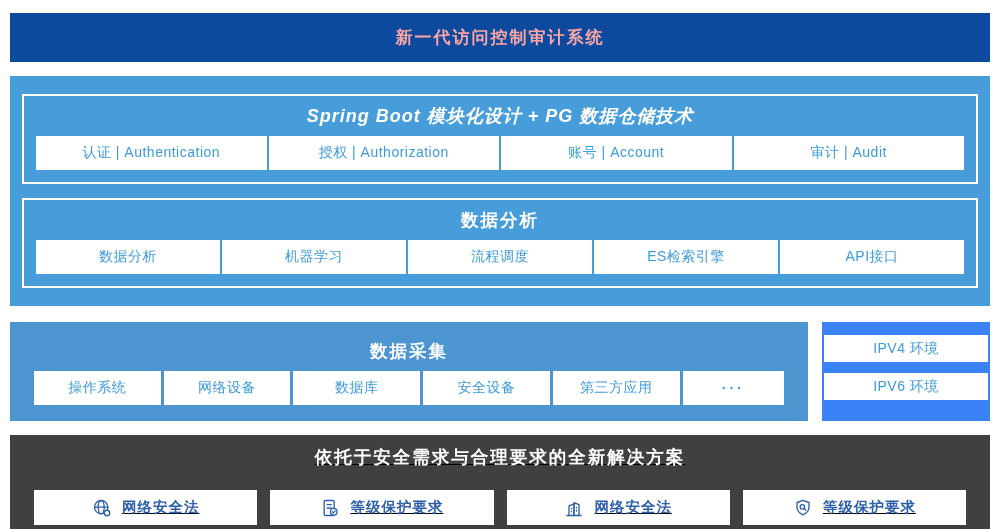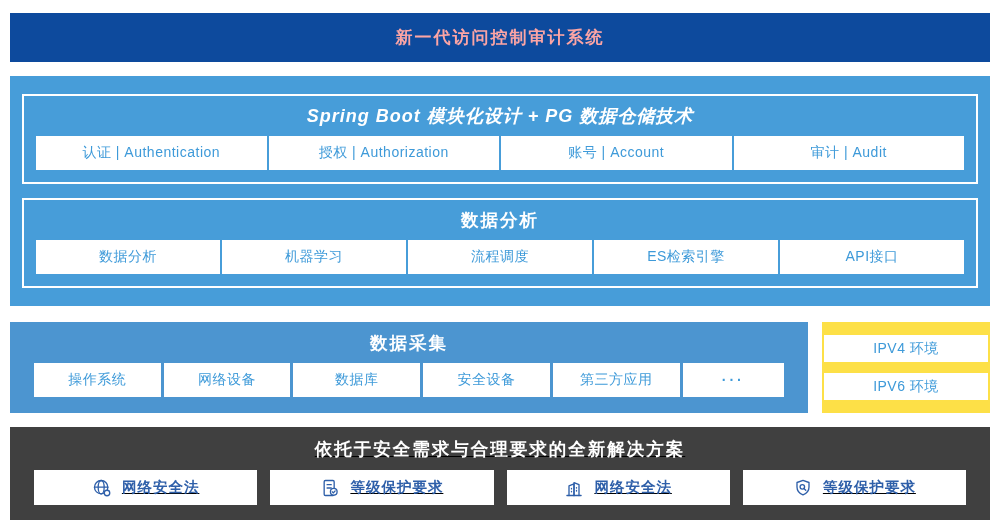--- a/index.html
+++ b/index.html
@@ -37,33 +37,33 @@
     background:#479DD9;padding:18px 12px;
     display:flex;flex-direction:column;gap:14px;
     margin-bottom:16px;
   }
   .bordered{border:2px solid #ffffff;padding:7px 12px 12px;}
   .italic-title{font-style:italic;font-size:18px;letter-spacing:1px;}
 
   
   .mid-row{display:flex;gap:14px;margin-bottom:14px;}
   .collect{
-    flex:1;background:#4C95D0;padding:8px 24px 16px;box-sizing:border-box;
+    flex:1;background:#4C95D0;padding:16px 24px 16px;box-sizing:border-box;
   }
   .collect .row{gap:3px;}
   .cell-dots{flex:.8;font-weight:bold;letter-spacing:3px;}
   .ipenv{
-    width:168px;background:#fde047;box-sizing:border-box;
+    width:168px;background:#3b82f6;box-sizing:border-box;
     padding:13px 2px;display:flex;flex-direction:column;gap:11px;
   }
   .ipenv .cell{flex:none;height:27px;}
 
   
   .solution{background:#404040;padding:9px 24px 15px;text-decoration:underline;}
-  .solution .row{gap:13px;margin-top:8px;}
+  .solution .row{gap:13px;margin-top:20px;}
   .sol-cell{
     flex:1;height:35px;background:#ffffff;
     display:flex;align-items:center;justify-content:center;gap:10px;
     color:#2E5FA9;font-size:14.5px;font-weight:600;letter-spacing:1px;white-space:nowrap;
   }
   .sol-cell svg{width:20px;height:20px;flex:none;}
 </style>
 </head>
 <body>
 

